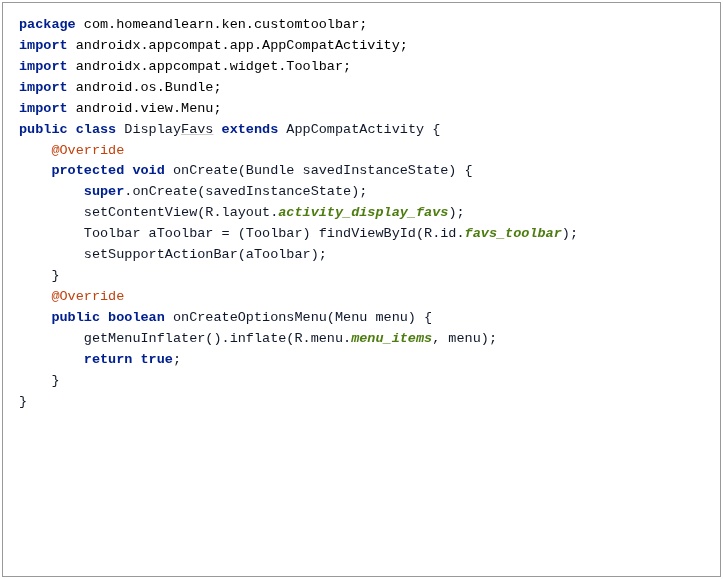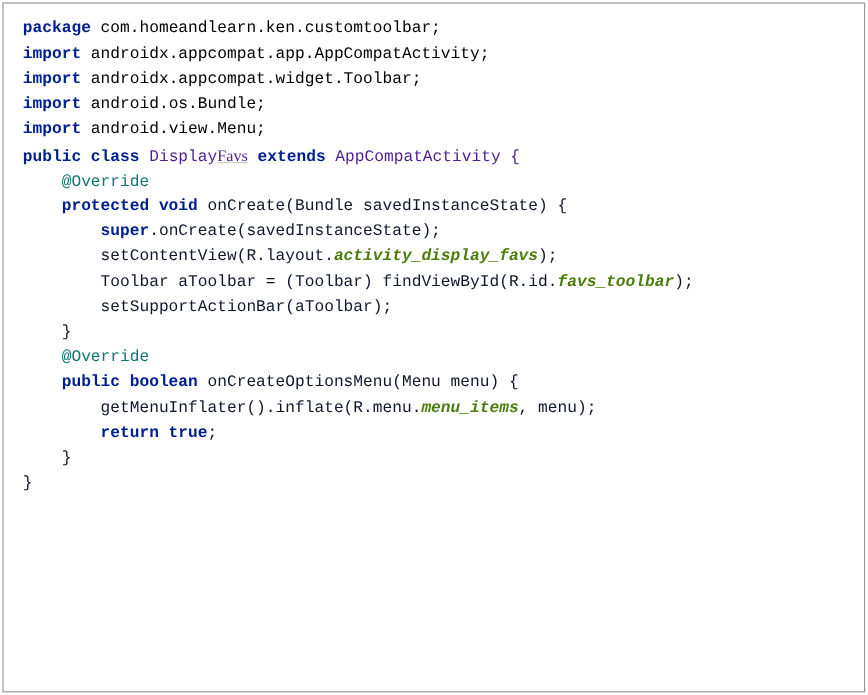--- a/index.html
+++ b/index.html
@@ -15,23 +15,23 @@
     margin: 2px;
     padding: 12px 16px 26px 16px;
     width: 719px;
     height: 575px;
     box-sizing: border-box;
     overflow: hidden;
     white-space: pre;
   }
   .kw { color: #002090; font-weight: bold; }
   .pkg { color: #000; }
-  .anno { color: #0f766e; }
-  .cls { color: #4c1d95; }
+  .anno { color: #c2410c; }
+  .cls { color: #0f172a; }
   .italic { font-style: italic; color: #4d7c0f; font-weight: bold; }
   .plain { color: #0f172a; }
   .line { display: block; }
-  .underline { text-decoration: underline; text-decoration-color: #ccc; font-family: Liberation Serif, serif; }
+  .underline { text-decoration: underline; text-decoration-color: #ccc; }
 </style>
 </head>
 <body>
 
 <div class="code-container"><span class="line"><span class="kw">package</span><span class="pkg"> com.homeandlearn.ken.customtoolbar;</span></span><span class="line"></span><span class="line"><span class="kw">import</span><span class="pkg"> androidx.appcompat.app.AppCompatActivity;</span></span><span class="line"><span class="kw">import</span><span class="pkg"> androidx.appcompat.widget.Toolbar;</span></span><span class="line"><span class="kw">import</span><span class="pkg"> android.os.Bundle;</span></span><span class="line"><span class="kw">import</span><span class="pkg"> android.view.Menu;</span></span><span class="line"></span><span class="line"></span><span class="line"><span class="kw">public class</span><span class="cls"> Display</span><span class="cls underline">Favs</span><span class="cls"> </span><span class="kw">extends</span><span class="cls"> AppCompatActivity {</span></span><span class="line"></span><span class="line anno">    @Override</span><span class="line"><span class="kw">    protected void</span><span class="plain"> onCreate(Bundle savedInstanceState) {</span></span><span class="line"><span class="kw">        super</span><span class="plain">.onCreate(savedInstanceState);</span></span><span class="line"><span class="plain">        setContentView(R.layout.</span><span class="italic">activity_display_favs</span><span class="plain">);</span></span><span class="line"></span><span class="line"><span class="plain">        Toolbar aToolbar = (Toolbar) findViewById(R.id.</span><span class="italic">favs_toolbar</span><span class="plain">);</span></span><span class="line plain">        setSupportActionBar(aToolbar);</span><span class="line plain">    }</span><span class="line"></span><span class="line anno">    @Override</span><span class="line"><span class="kw">    public boolean</span><span class="plain"> onCreateOptionsMenu(Menu menu) {</span></span><span class="line"><span class="plain">        getMenuInflater().inflate(R.menu.</span><span class="italic">menu_items</span><span class="plain">, menu);</span></span><span class="line"><span class="kw">        return true</span><span class="plain">;</span></span><span class="line plain">    }</span><span class="line plain">}</span></div>
 
 </body></html>

